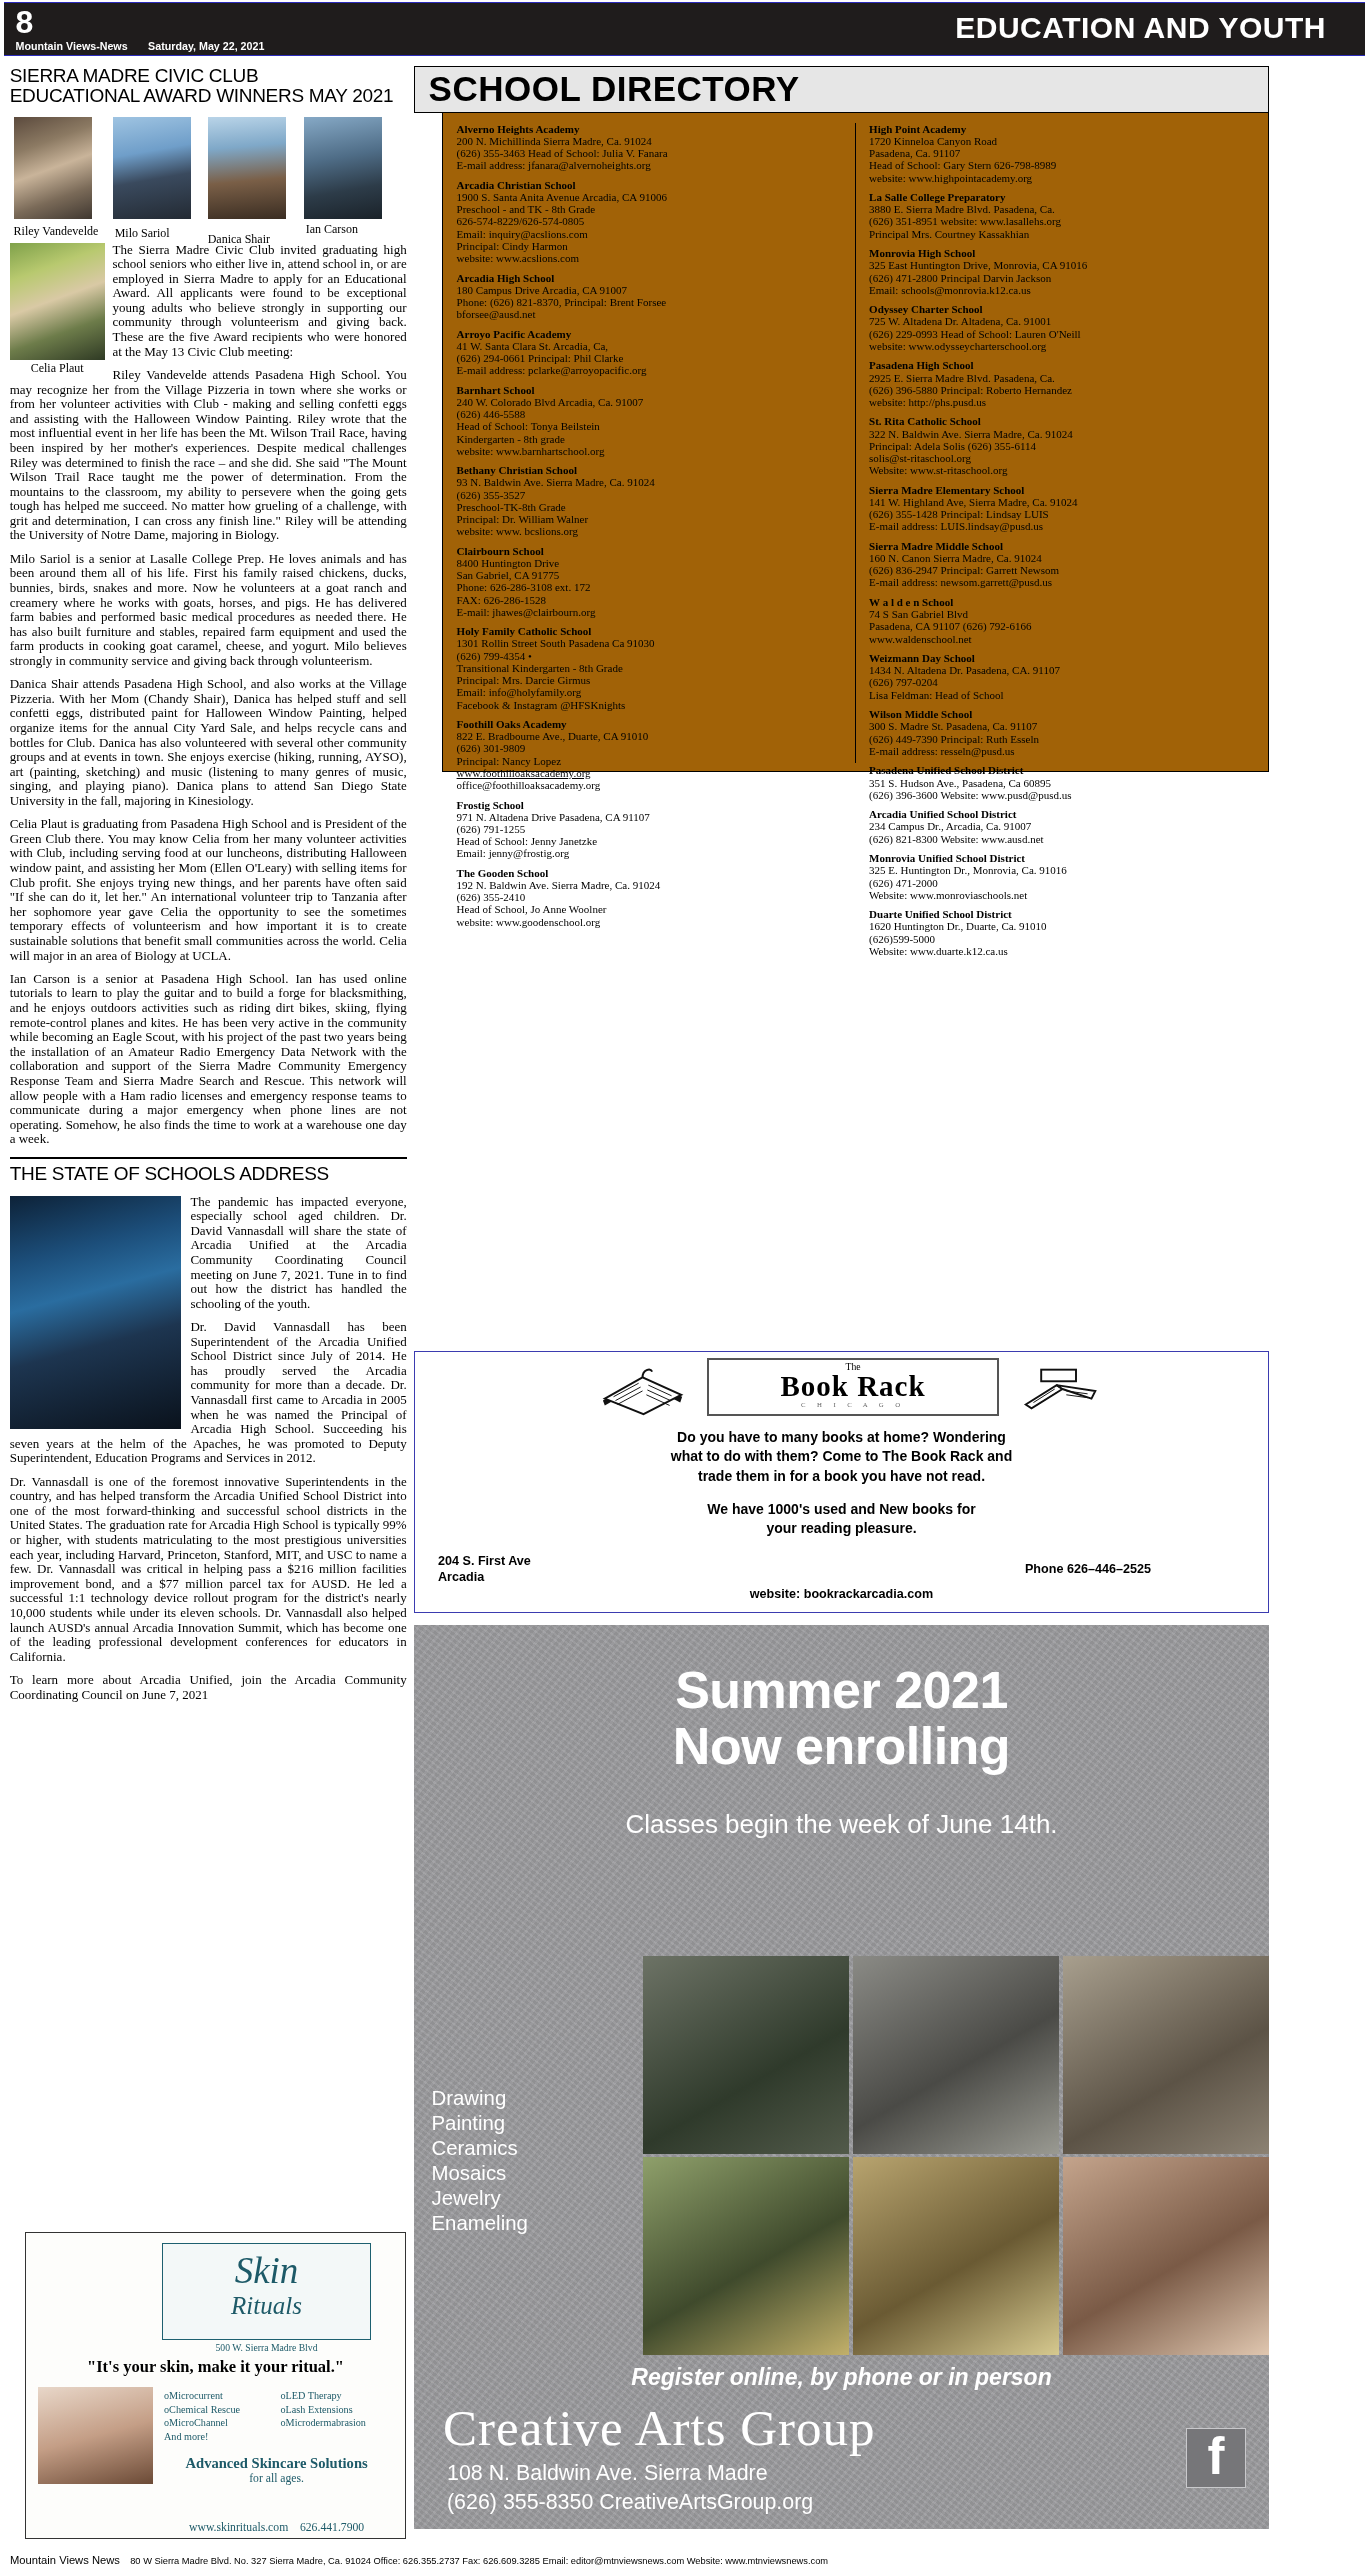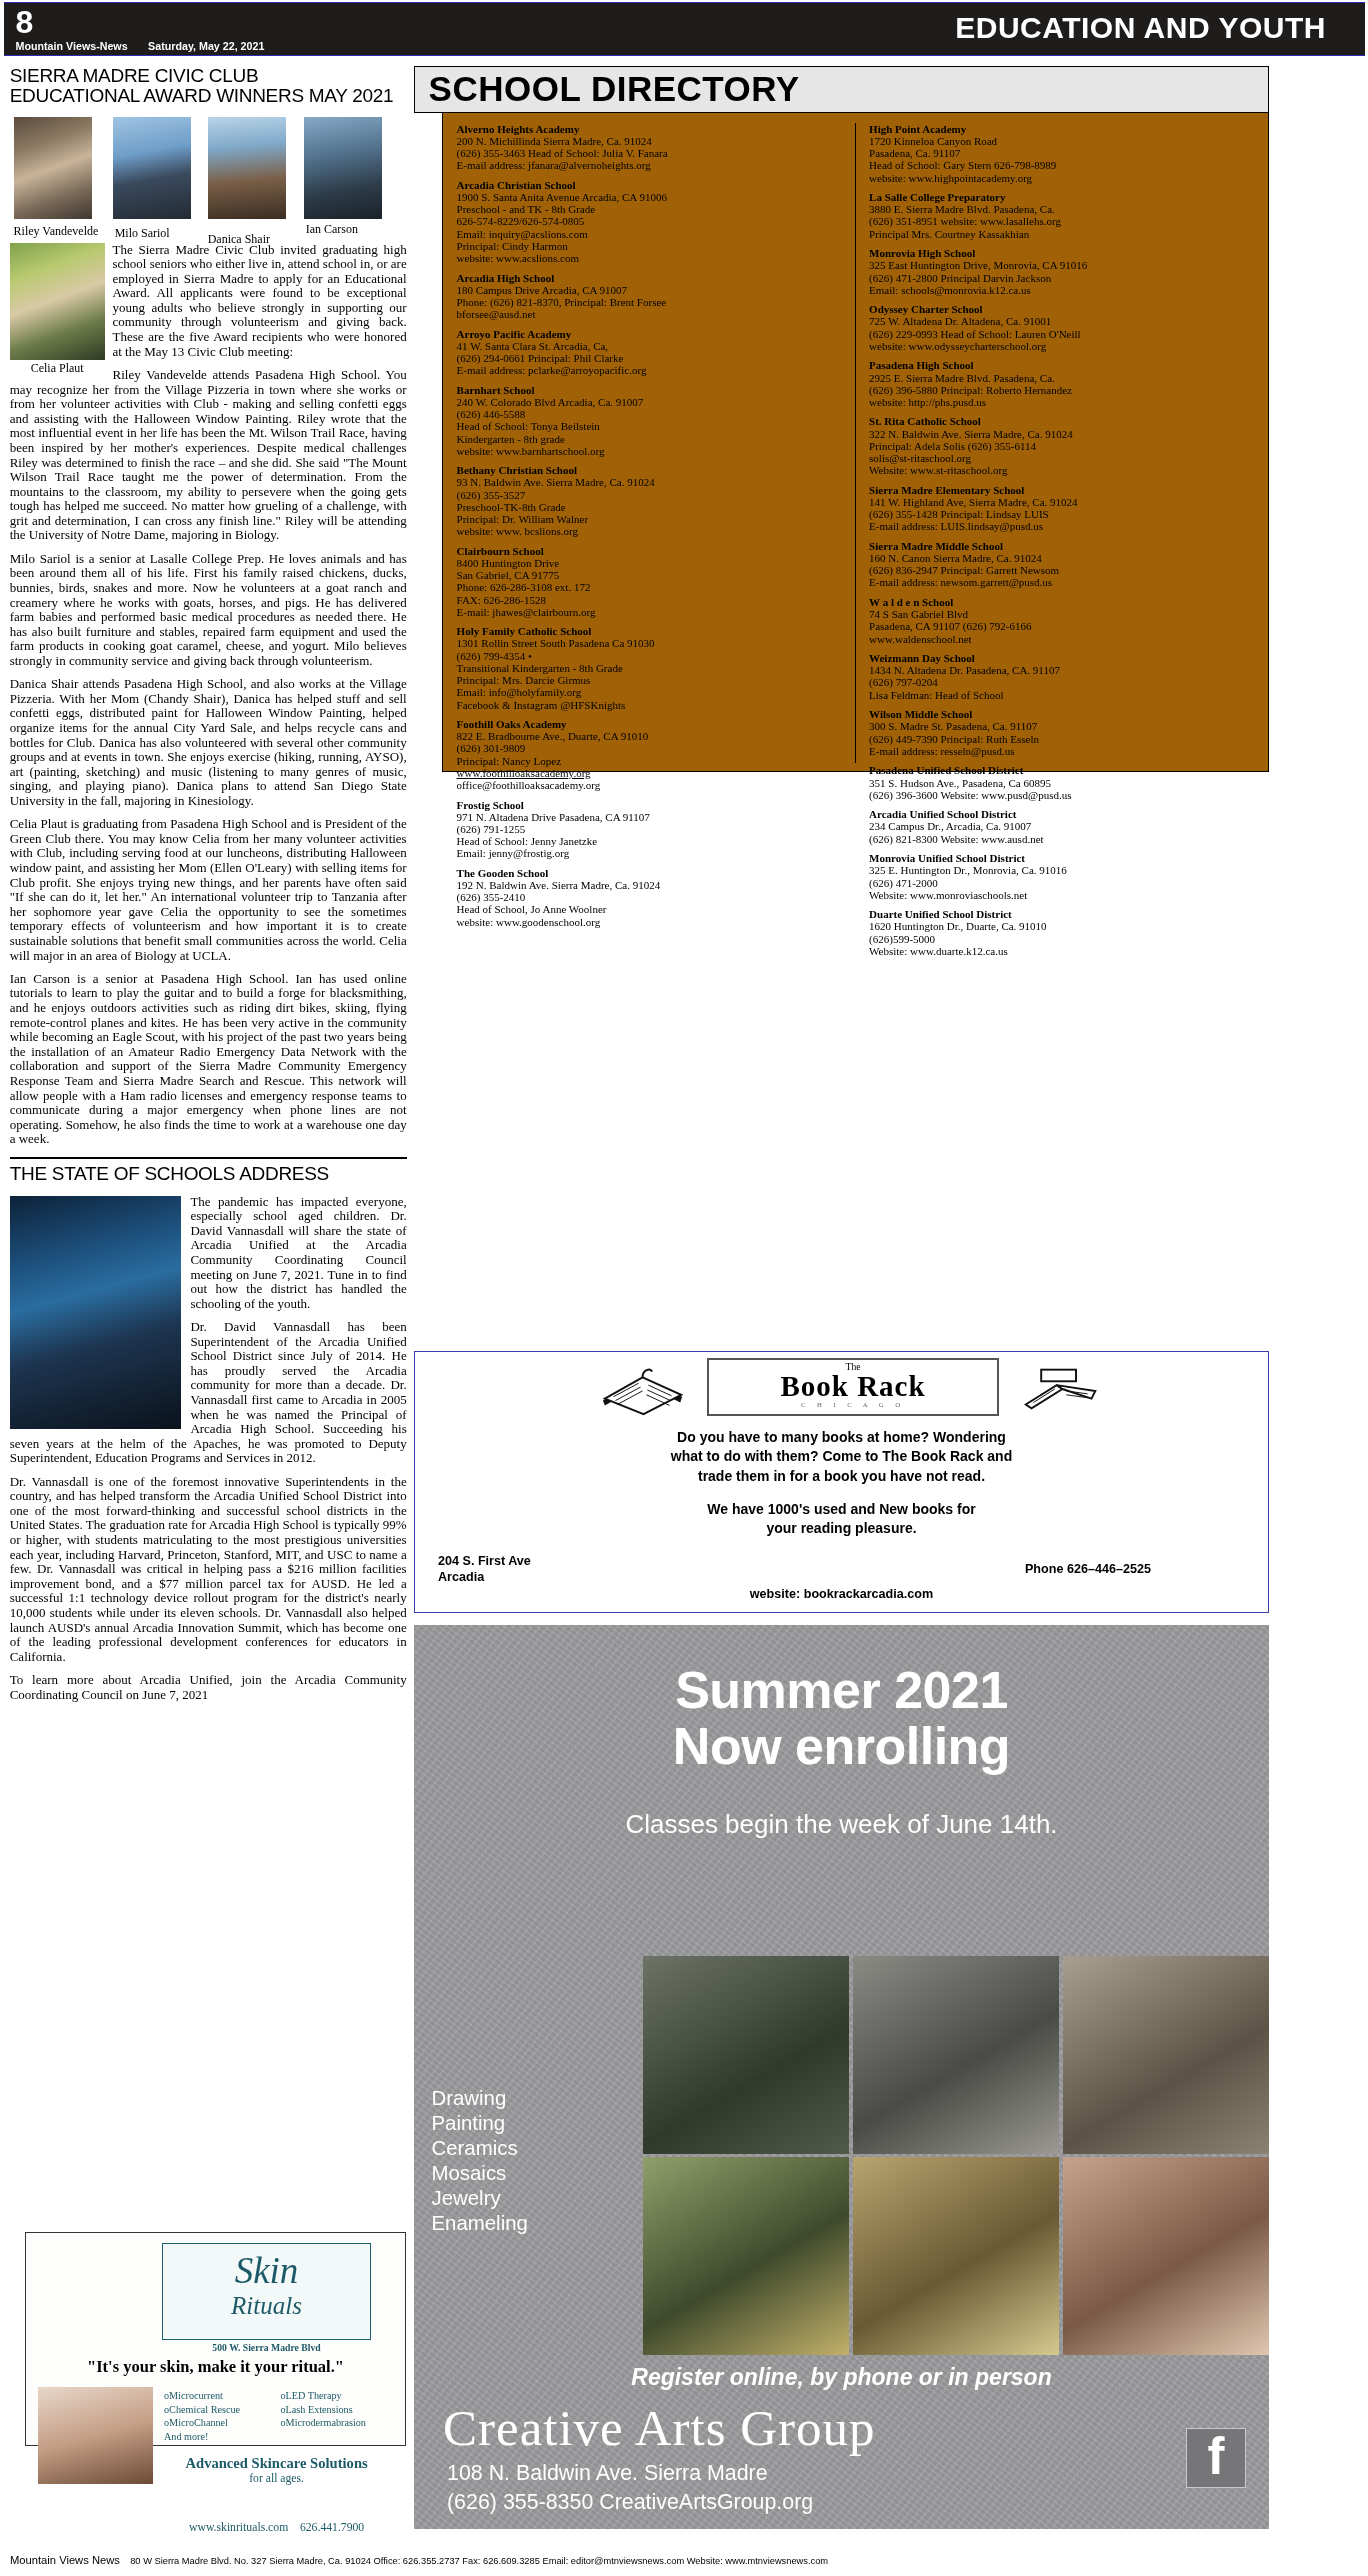--- a/index.html
+++ b/index.html
@@ -190,38 +190,38 @@
   }
   .fb-box {
     position: absolute; right: 23px; bottom: 41px; width: 60px; height: 60px;
     background: #767679; border: 1.9px solid #c9c9cc; color: #fff;
     font-family: "Liberation Sans", sans-serif; font-weight: bold; font-size: 51px;
     line-height: 56px; text-align: center;
   }
 
   
   .skin {
-    position: absolute; left: 25px; top: 2232px; width: 381px; height: 214px;
+    position: absolute; left: 25px; top: 2232px; width: 381px; height: 307px;
     border: 1px solid #333; background: #fdfdfb;
   }
   .skin-logo {
     position: absolute; left: 136px; top: 9.7px; width: 209px; height: 97px;
     border: 1px solid #1d6070; background: #f3f8f8; text-align: center;
   }
   .skin-logo .s1 {
     font-family: "Liberation Serif", serif; font-style: italic; font-size: 37px;
     color: #1d5a68; line-height: 43px; margin-top: 5.8px;
   }
   .skin-logo .s2 {
     font-family: "Liberation Serif", serif; font-style: italic; font-size: 25px;
     color: #1d5a68; line-height: 27px;
   }
   .skin-addr {
     position: absolute; left: 136px; top: 109px; width: 209px; text-align: center;
-    font-family: "Liberation Serif", serif; font-size: 9.7px; color: #1d5a68; font-weight: bold;
+    font-family: "Liberation Serif", serif; font-size: 9.7px; color: #1d5a68;
   }
   .skin-tag {
     position: absolute; left: 0; right: 0; top: 124px; text-align: center;
     font-family: "Liberation Serif", serif; font-size: 16.5px; font-weight: bold;
   }
   .skin-face {
     position: absolute; left: 11.7px; top: 154px; width: 115px; height: 97px;
     background: linear-gradient(165deg,#e8d7c9,#c49e86 50%,#6b4a36);
   }
   .skin-serv {

